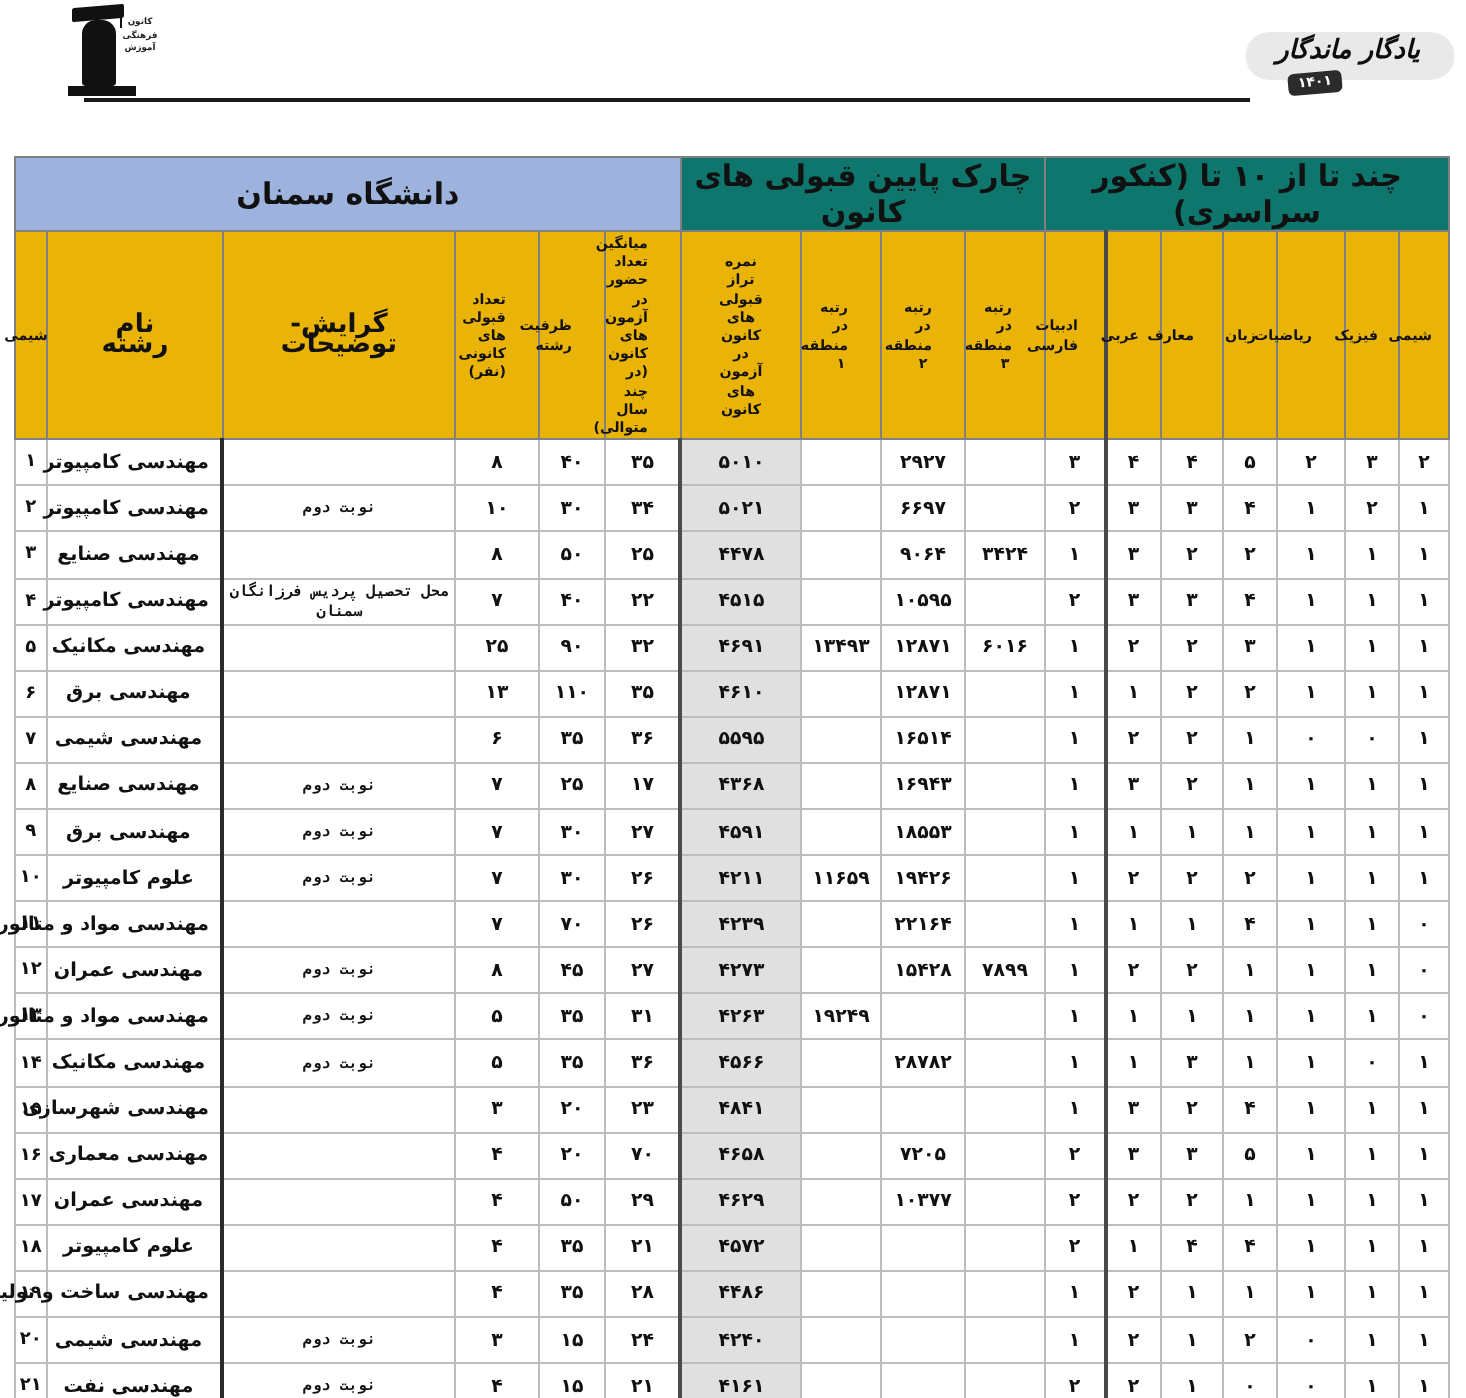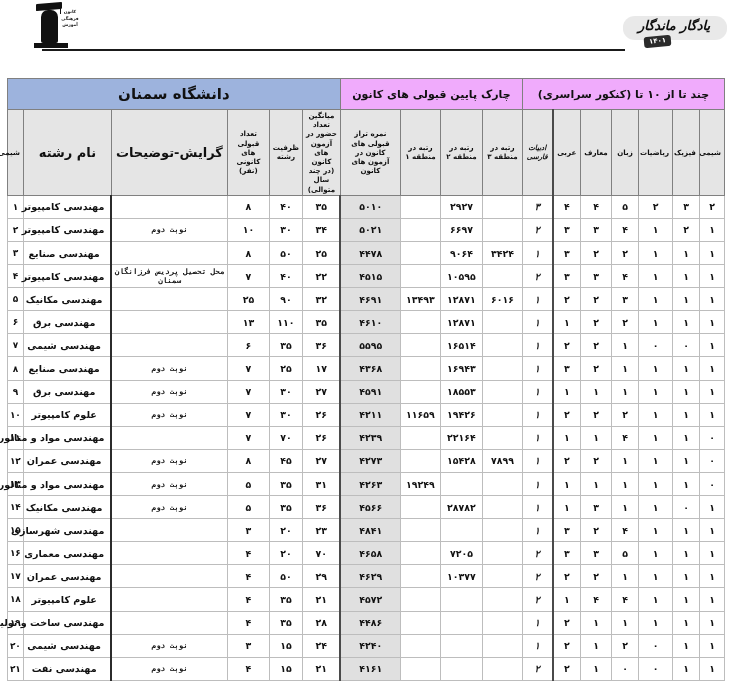--- a/index.html
+++ b/index.html
@@ -152,38 +152,38 @@
     padding: 0;
     text-align: center;
     vertical-align: middle;
     font-weight: bold;
     color: #111;
   }
 
   
   .grp {
     height: 30px;
-    background: #f0abfc;
-    font-size: 11px;
+    background: #0f766e;
+    font-size: 15px;
     font-weight: bold;
     border: 1px solid #808080 !important;
   }
   .grp.uni {
     background: #9db3dd;
     font-size: 15px;
   }
 
   
   .colh {
     height: 52px;
-    background: #e5e5e5;
+    background: #eab308;
     font-size: 7.1px;
     line-height: 9.2px;
     font-weight: bold;
-    padding: 1px 3px !important;
+    padding: 1px 16px !important;
     border: 1px solid #808080 !important;
   }
   .colh.nm { font-size: 13px; }
 
   
   tbody tr { height: 23.1px; }
   tbody td {
     font-size: 9.4px;
     border: 1px solid #d6d6d6;
   }
@@ -204,21 +204,21 @@
     border-right: 2px solid #2b2b2b !important;
     white-space: nowrap;
   }
   td.notes {
     font-size: 7.6px;
     font-weight: normal;
     text-align: center;
     font-family: Liberation Mono, monospace;
   }
 
-  .thick-right { border-right: 2px solid #4a4a4a !important; font-style: italic; }
+  .thick-right { border-right: 2px solid #4a4a4a !important; }
 </style>
 </head>
 <body>
 
 <div class="banner">
   <div class="logo-left">
     <div class="cap"></div>
     <div class="body-fig"></div>
     <div class="base"></div>
     <div class="words">کانون<br>فرهنگی<br>آموزش</div>

